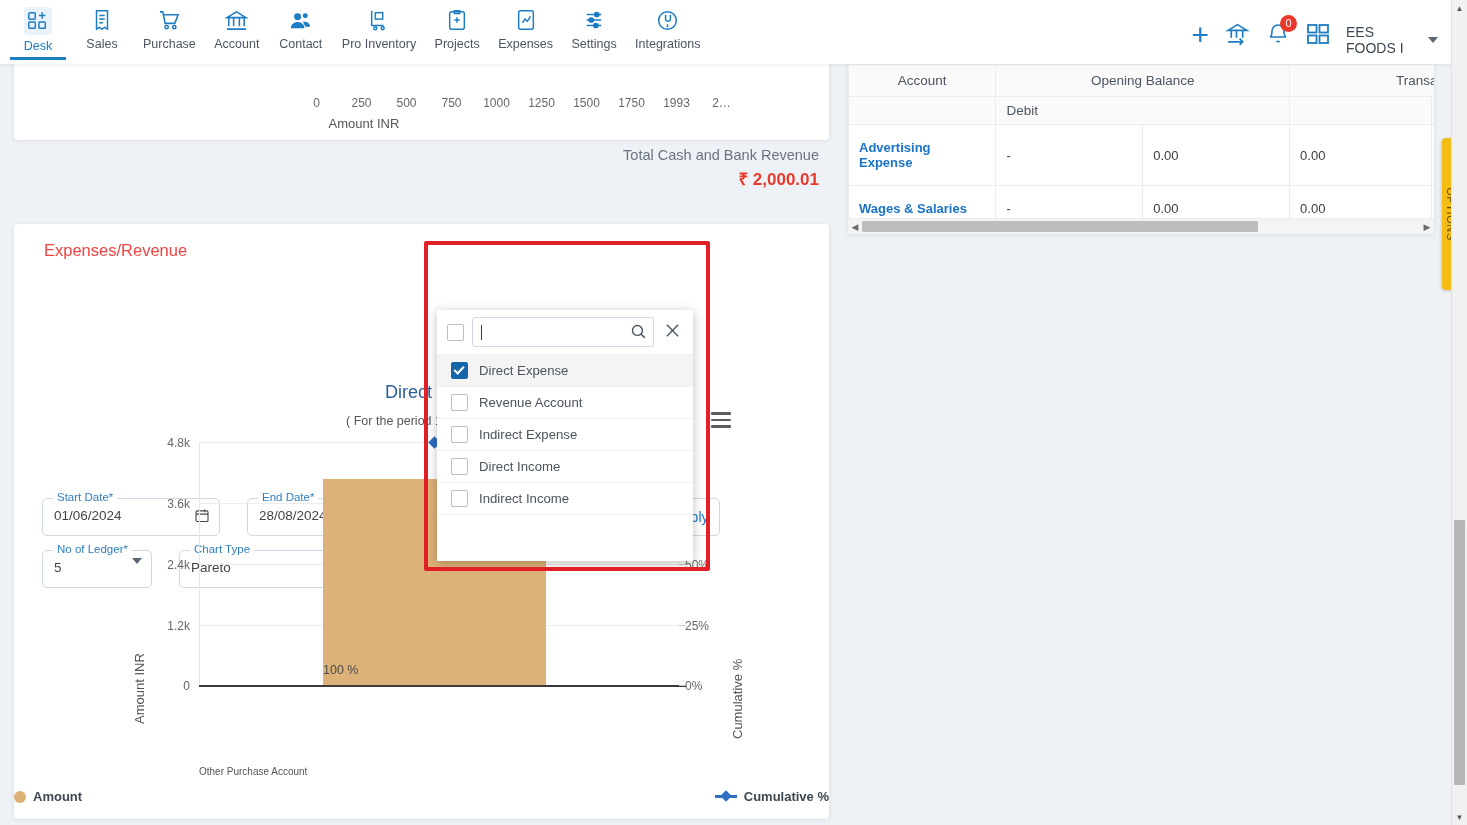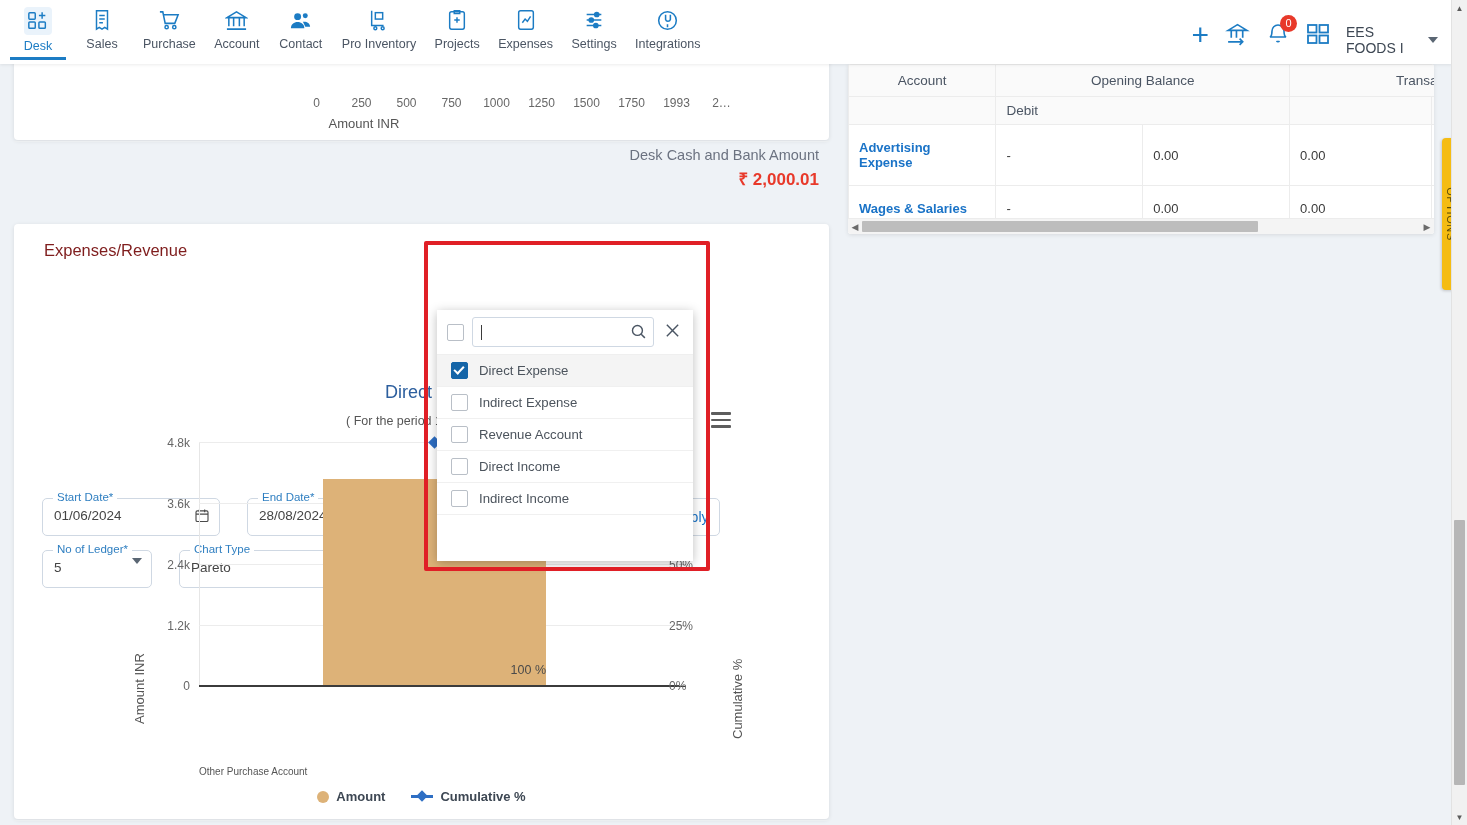--- a/index.html
+++ b/index.html
@@ -45,21 +45,21 @@
   .gridbox .vline{position:absolute;top:0;bottom:0;width:1px;background:#efefef;}
   .bartick{position:absolute;left:305px;top:-40px;width:2px;height:42px;background:#333;}
   .xlabels{position:absolute;left:280px;top:96px;width:450px;display:flex;}
   .xlabels span{width:49px;text-align:center;font-size:12px;color:#676767;}
   .xaxis-title{position:absolute;left:0;right:115px;top:116px;text-align:center;font-size:13px;color:#555;}
   .totlabel{font-size:14.5px;color:#6b7280;}
   .totvalue{font-size:17px;color:#e8392a;font-weight:bold;margin-top:4px;}
   
   .exp-card{position:absolute;left:14px;top:224px;width:815px;height:595px;background:#fff;
     border-radius:4px;box-shadow:0 1px 4px rgba(0,0,0,.10);}
-  .exp-title{position:absolute;left:30px;top:17px;font-size:16.5px;color:#7f1d1d;}
+  .exp-title{position:absolute;left:30px;top:17px;font-size:16.5px;color:#ef4444;}
   
   .field{position:absolute;border:1px solid #cfd8e3;border-radius:5px;background:#fff;height:36px;}
   .field .flabel{
     position:absolute;top:-8px;left:10px;background:#fff;padding:0 4px;
     font-size:11.5px;color:#2f7fc1;white-space:nowrap;
   }
   .field .flabel .req{color:#2f7fc1;}
   .field .fval{position:absolute;left:11px;top:9px;font-size:13.5px;color:#444;}
   .field .ficon{position:absolute;right:9px;top:8px;color:#555;}
   .caret{width:0;height:0;border-left:5px solid transparent;border-right:5px solid transparent;
@@ -103,31 +103,31 @@
   
   .chartarea{position:absolute;left:0;top:150px;width:815px;height:420px;}
   .ch-title{position:absolute;left:0;right:0;top:8px;text-align:center;font-size:18px;color:#2d5f9e;}
   .ch-sub{position:absolute;left:0;right:0;top:40px;text-align:center;font-size:12.5px;color:#555;}
   .burger{position:absolute;right:98px;top:38px;cursor:pointer;}
   .burger span{display:block;width:20px;height:2.6px;background:#5d5d5d;margin-bottom:4px;border-radius:1px;}
   .plotbox{position:absolute;left:185px;top:293px;width:487px;height:243px;border-left:1px solid #e6e6e6;}
   .gl{position:absolute;left:185px;width:487px;height:1px;background:#ececec;}
   .baseline{position:absolute;left:185px;width:487px;height:1.8px;background:#3b3b3b;}
   .ybar{position:absolute;left:309px;width:223px;background:#ddb278;}
-  .barlabel{position:absolute;left:309px;width:223px;text-align:right;font-size:12.5px;color:#4a4a4a;}
+  .barlabel{position:absolute;left:309px;width:223px;text-align:left;font-size:12.5px;color:#4a4a4a;}
   .ylab{position:absolute;font-size:12px;color:#666;text-align:right;width:46px;}
-  .ylab-r{position:absolute;font-size:12px;color:#666;text-align:left;width:40px;}
+  .ylab-r{position:absolute;font-size:12px;color:#666;text-align:left;width:40px;margin-left:16px;}
   .ytick-r{position:absolute;width:7px;height:1px;background:#c9c9c9;}
   .axis-title-l{position:absolute;left:118px;top:500px;transform:rotate(-90deg);transform-origin:left top;
     font-size:13px;color:#555;white-space:nowrap;}
   .axis-title-r{position:absolute;left:716px;top:515px;transform:rotate(-90deg);transform-origin:left top;
     font-size:13px;color:#555;white-space:nowrap;}
   .xcat{position:absolute;left:185px;top:542px;width:487px;text-align:left;font-size:10px;color:#555;}
   .diamond{position:absolute;width:9px;height:9px;background:#2e6fc4;transform:rotate(45deg);}
-  .legend{position:absolute;left:0;right:0;top:565px;display:flex;justify-content:center;
+  .legend{position:absolute;left:0;right:0;top:565px;display:flex;justify-content:space-between;
     gap:26px;align-items:center;font-size:13px;color:#3d4753;font-weight:bold;}
   .lg-item{display:flex;align-items:center;gap:7px;cursor:pointer;}
   .lg-dot{width:12px;height:12px;border-radius:50%;background:#ddb278;}
   .lg-line{width:22px;height:3px;background:#2e6fc4;position:relative;}
   .lg-line::after{content:"";position:absolute;left:7px;top:-3px;width:8px;height:8px;background:#2e6fc4;transform:rotate(45deg);}
   .botline{position:absolute;left:0;right:0;top:596px;height:1px;background:#eceff1;}
   
   .rightpanel{position:absolute;left:848px;top:64px;width:586px;height:170px;background:#fff;
     border-radius:3px;box-shadow:0 1px 4px rgba(0,0,0,.10);overflow:hidden;}
   table.acct{border-collapse:collapse;width:725px;table-layout:fixed;}
@@ -327,21 +327,21 @@
     <span>1500</span>
     <span>1750</span>
     <span>1993</span>
     <span>2…</span>
   </div>
   <div class="xaxis-title">Amount INR</div>
 </div>
 
 <div style="position:absolute;left:14px;top:141px;width:815px;height:1px;background:#eceff1;z-index:5"></div>
 <div style="position:absolute;left:14px;top:147px;width:805px;text-align:right;z-index:5">
-  <div class="totlabel">Desk Cash and Bank Amount</div>
+  <div class="totlabel">Total Cash and Bank Revenue</div>
   <div class="totvalue">₹ 2,000.01</div>
 </div>
 
 <div class="exp-card">
   <div class="exp-title">Expenses/Revenue</div>
 
   <div class="field" style="left:28px;top:274px;width:176px">
     <div class="flabel">
       <span>Start Date</span><span class="req">*</span>
     </div>
@@ -463,25 +463,25 @@
       </svg>
     </div>
   </div>
   <div class="dd-list">
     <div class="dd-opt sel">
       <span class="cbx checked"></span>
       <span>Direct Expense</span>
     </div>
     <div class="dd-opt">
       <span class="cbx"></span>
-      <span>Indirect Expense</span>
+      <span>Revenue Account</span>
     </div>
     <div class="dd-opt">
       <span class="cbx"></span>
-      <span>Revenue Account</span>
+      <span>Indirect Expense</span>
     </div>
     <div class="dd-opt">
       <span class="cbx"></span>
       <span>Direct Income</span>
     </div>
     <div class="dd-opt">
       <span class="cbx"></span>
       <span>Indirect Income</span>
     </div>
   </div>

